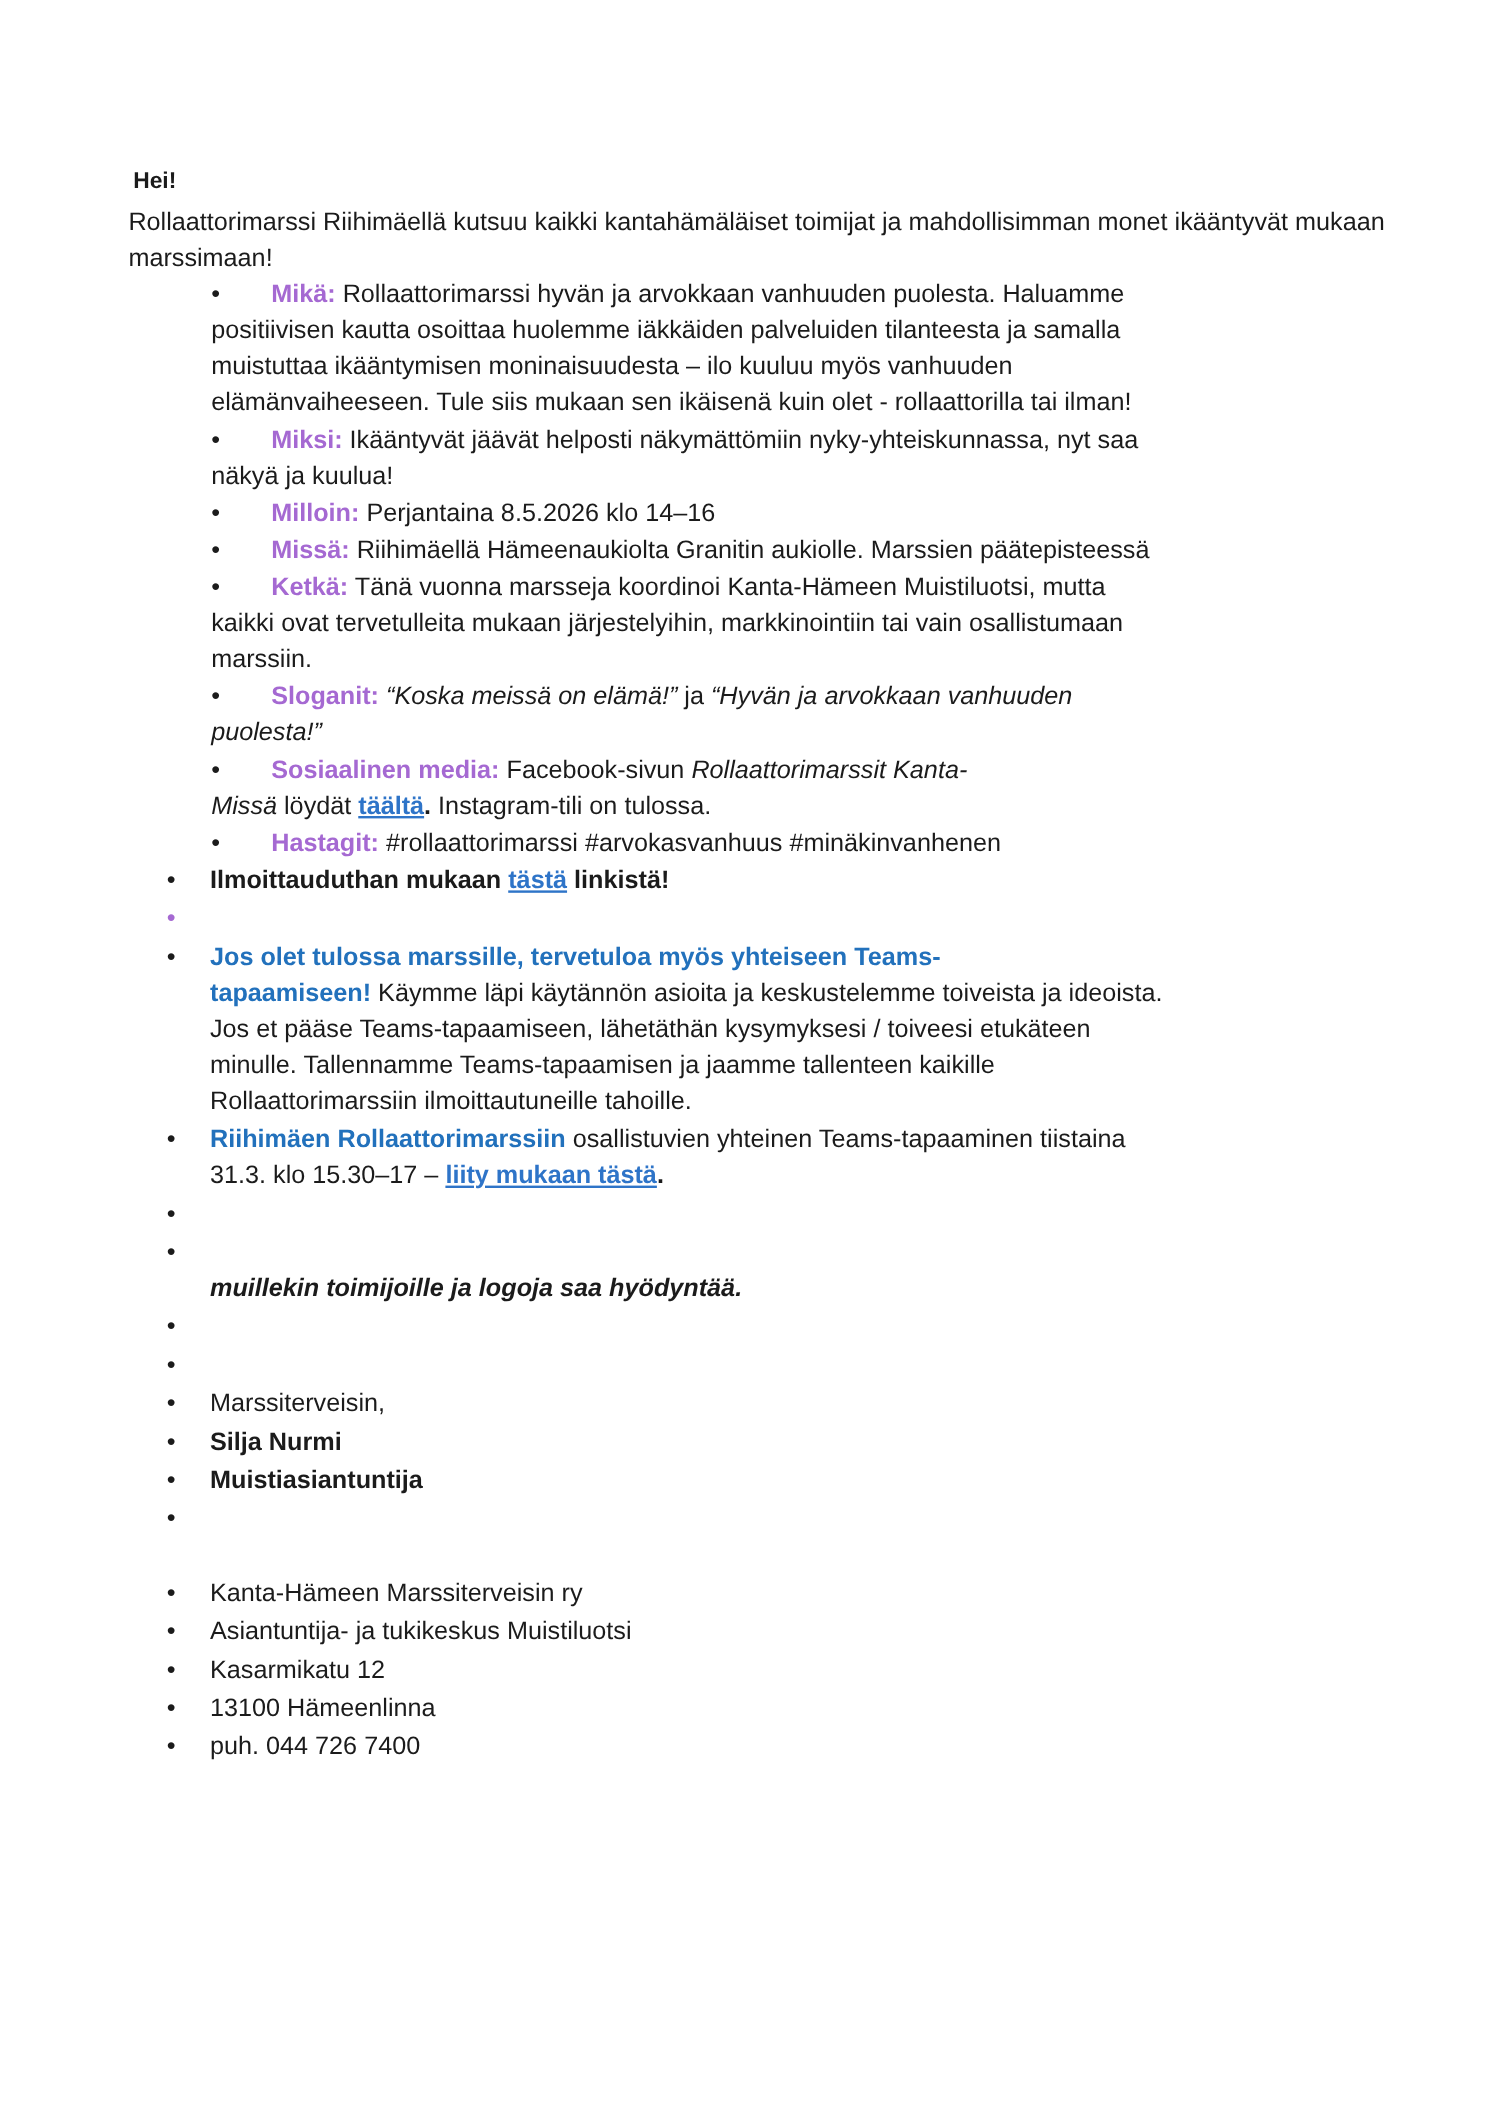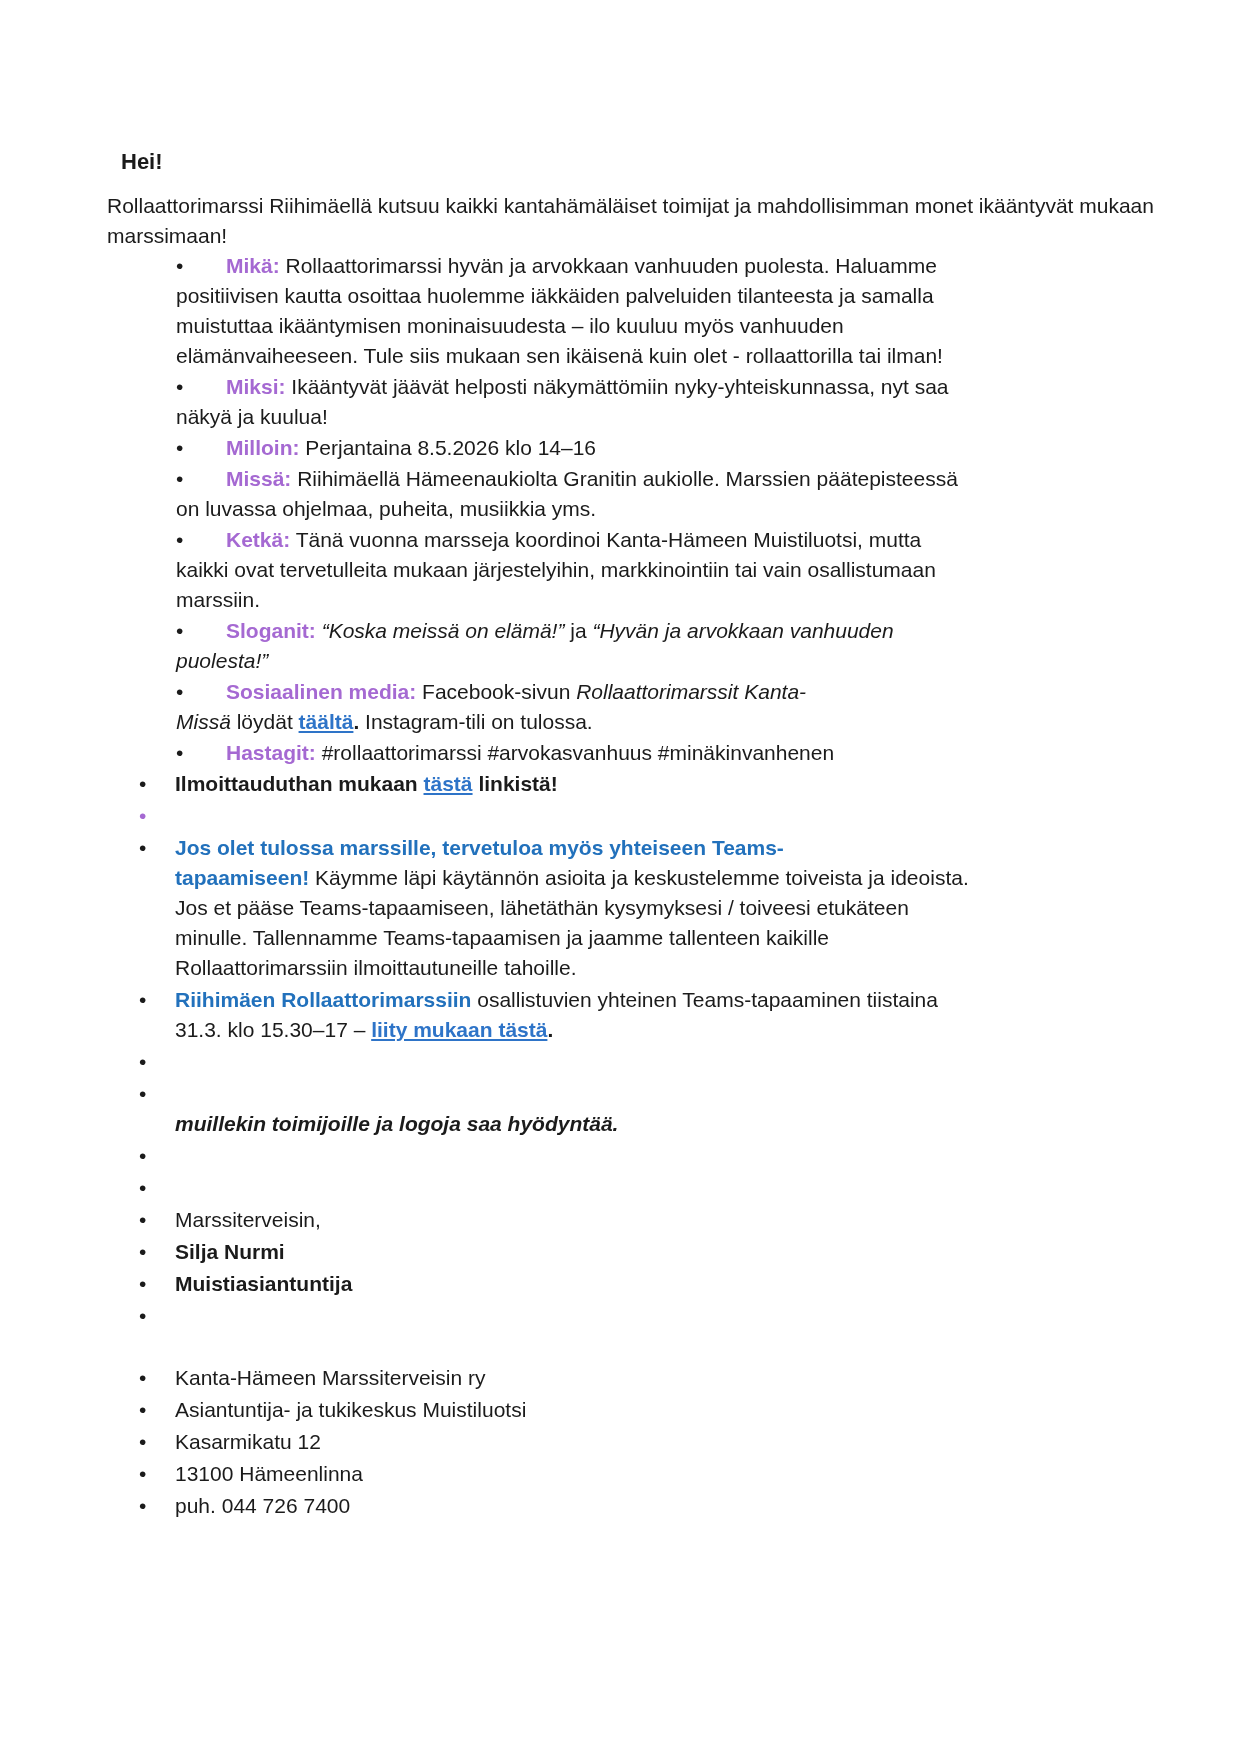--- a/index.html
+++ b/index.html
@@ -17,22 +17,22 @@
   .page {
     position: absolute;
     left: 107px;
     top: 133px;
     width: 1060px;
     color: var(--text, #1b1b1b);
     font-size: 21px;
     line-height: 30px;
   }
   .greeting {
-    margin: 14px;
-    font-size: 22px;
+    margin: 4px;
+    font-size: 19px;
     font-weight: bold;
   }
   .intro { margin: 0; }
   ul { list-style: none; margin: 0; padding: 0; }
 
   
   .sub-item {
     position: relative;
     margin-left: 69px;
     margin-bottom: 1px;
@@ -83,21 +83,21 @@
 </head>
 <body style="background: rgb(255, 255, 255);">
 
 <div class="page">
   <p class="greeting">Hei!</p>
   <p class="intro">Rollaattorimarssi Riihimäellä kutsuu kaikki kantahämäläiset toimijat ja mahdollisimman monet ikääntyvät mukaan marssimaan!</p>
   <ul id="info-list">
       <li class="sub-item"><span class="bullet">•</span><span class="seg-lab">Mikä:</span><span class="seg-p"> Rollaattorimarssi hyvän ja arvokkaan vanhuuden puolesta. Haluamme</span><br><span class="seg-p">positiivisen kautta osoittaa huolemme iäkkäiden palveluiden tilanteesta ja samalla</span><br><span class="seg-p">muistuttaa ikääntymisen moninaisuudesta – ilo kuuluu myös vanhuuden</span><br><span class="seg-p">elämänvaiheeseen. Tule siis mukaan sen ikäisenä kuin olet - rollaattorilla tai ilman!</span></li>
       <li class="sub-item"><span class="bullet">•</span><span class="seg-lab">Miksi:</span><span class="seg-p"> Ikääntyvät jäävät helposti näkymättömiin nyky-yhteiskunnassa, nyt saa</span><br><span class="seg-p">näkyä ja kuulua!</span></li>
       <li class="sub-item"><span class="bullet">•</span><span class="seg-lab">Milloin:</span><span class="seg-p"> Perjantaina 8.5.2026 klo 14–16</span></li>
-      <li class="sub-item"><span class="bullet">•</span><span class="seg-lab">Missä:</span><span class="seg-p"> Riihimäellä Hämeenaukiolta Granitin aukiolle. Marssien päätepisteessä</span><br><span class="seg-p">on luvassa ohjelmaa, puheita, musiikkia yms.</span></li>
+      <li class="sub-item"><span class="bullet">•</span><span class="seg-lab">Missä:</span><span class="seg-p"> Riihimäellä Hämeenaukiolta Granitin aukiolle. Marssien päätepisteessä</span><br></li>
       <li class="sub-item"><span class="bullet">•</span><span class="seg-lab">Ketkä:</span><span class="seg-p"> Tänä vuonna marsseja koordinoi Kanta-Hämeen Muistiluotsi, mutta</span><br><span class="seg-p">kaikki ovat tervetulleita mukaan järjestelyihin, markkinointiin tai vain osallistumaan</span><br><span class="seg-p">marssiin.</span></li>
       <li class="sub-item"><span class="bullet">•</span><span class="seg-lab">Sloganit:</span><span class="seg-i"> “Koska meissä on elämä!”</span><span class="seg-p"> ja </span><span class="seg-i">“Hyvän ja arvokkaan vanhuuden</span><br><span class="seg-i">puolesta!”</span></li>
       <li class="sub-item"><span class="bullet">•</span><span class="seg-lab">Sosiaalinen media:</span><span class="seg-p"> Facebook-sivun </span><span class="seg-i">Rollaattorimarssit Kanta-</span><br><span class="seg-i">Missä</span><span class="seg-p"> löydät </span><span class="seg-link">täältä</span><span class="seg-b">.</span><span class="seg-p"> Instagram-tili on tulossa.</span></li>
       <li class="sub-item"><span class="bullet">•</span><span class="seg-lab">Hastagit:</span><span class="seg-p"> #rollaattorimarssi #arvokasvanhuus #minäkinvanhenen</span></li>
     </ul>
   <ul id="body-list">
       <li class="main-item"><span class="bullet">•</span><span class="seg-b">Ilmoittauduthan mukaan </span><span class="seg-link">tästä</span><span class="seg-b"> linkistä!</span></li>
       <li class="main-item">
         <span class="bullet bullet-purple">•</span>
       </li>

